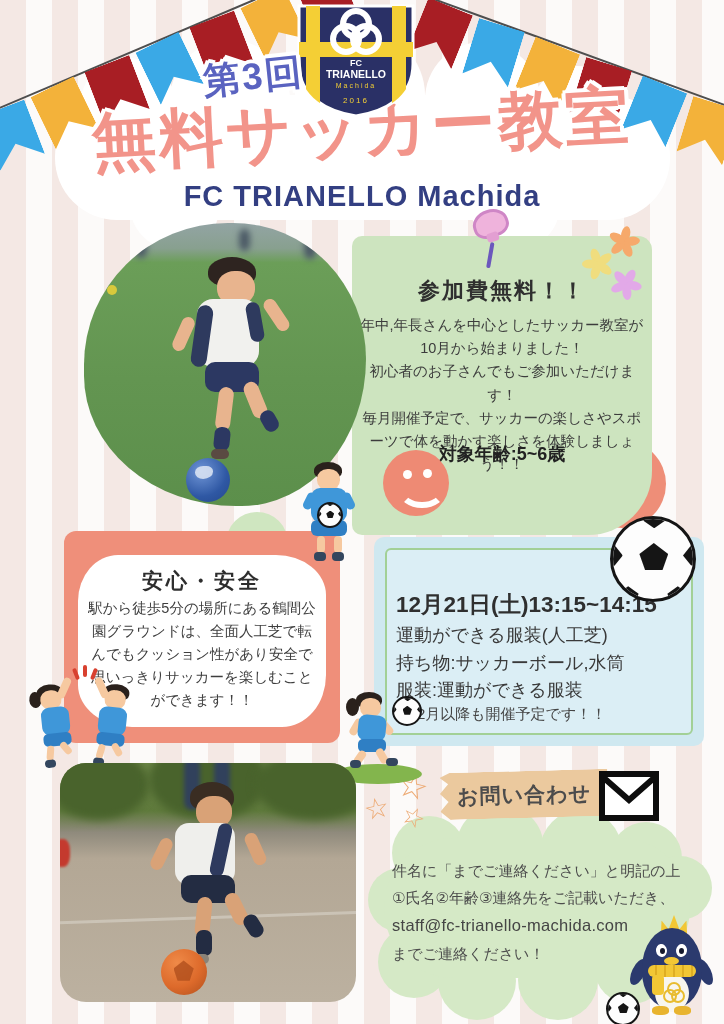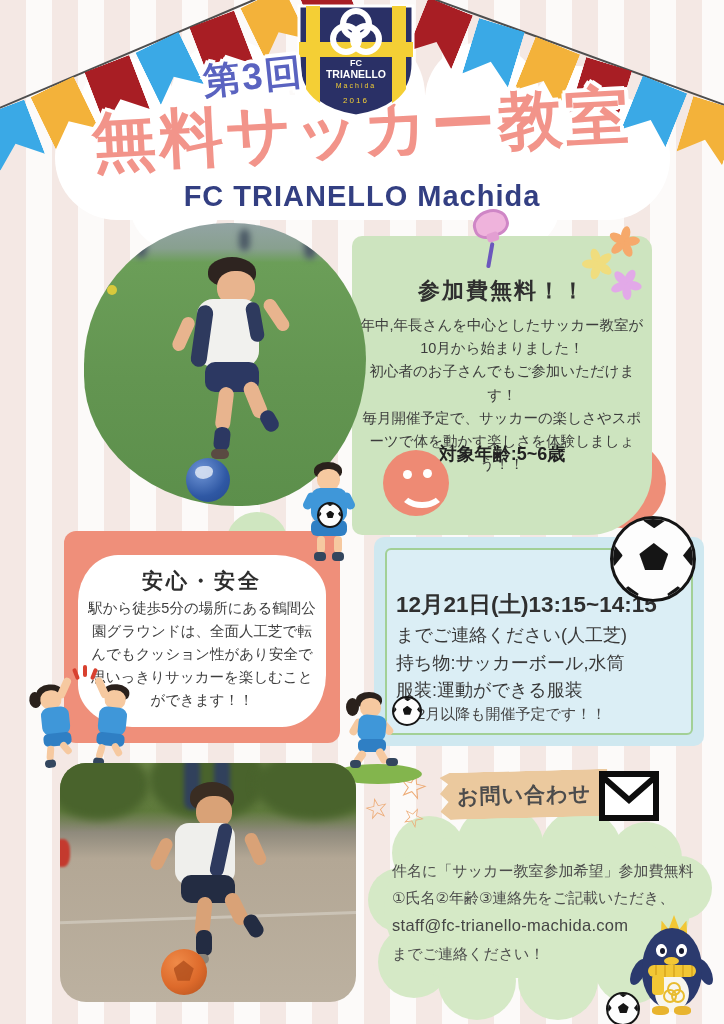--- a/index.html
+++ b/index.html
@@ -432,21 +432,21 @@
         <div class="hf-shorts jers2"></div>
       <div class="hf-legF skin"></div>
         <div class="hf-legB skin"></div>
         <div class="hf-shoe"></div>
     </div>
   </div>
 
   <div class="abs box-blue">
     <div class="bb-frame"></div>
     <div class="abs bb-date">12月21日(土)13:15~14:15</div>
-    <div class="abs bb-line bb-l1">までご連絡ください(人工芝)</div>
+    <div class="abs bb-line bb-l1">運動ができる服装(人工芝)</div>
     <div class="abs bb-line bb-l2">持ち物:サッカーボール,水筒</div>
     <div class="abs bb-line bb-l3">服装:運動ができる服装</div>
     <div class="abs bb-note">※12月以降も開催予定です！！</div>
   </div>
 
   <div class="soccer ball-big">
     <i class="sc-c"></i>
       <i class="sc-n"></i>
       <i class="sc-e"></i>
       <i class="sc-w"></i>
@@ -519,21 +519,21 @@
       <div class="cg4"></div>
     <div class="cg5"></div>
       <div class="cg6"></div>
       <div class="cg7"></div>
       <div class="cg8"></div>
     <div class="cg9"></div>
       <div class="cg10"></div>
       <div class="cg-core"></div>
   </div>
   <div class="abs contact-text">
-    <div>件名に「サッカー教室参加希望」参加費無料</div>
+    <div>件名に「までご連絡ください」と明記の上</div>
     <div>①氏名②年齢③連絡先をご記載いただき、</div>
     <div class="ct-email">staff@fc-trianello-machida.com</div>
     <div>までご連絡ください！</div>
   </div>
 
   <div class="abs penguin">
     <div class="pg-spike ps1"></div>
       <div class="pg-spike ps2"></div>
       <div class="pg-spike ps3"></div>
     <div class="pg-wingL"></div>

